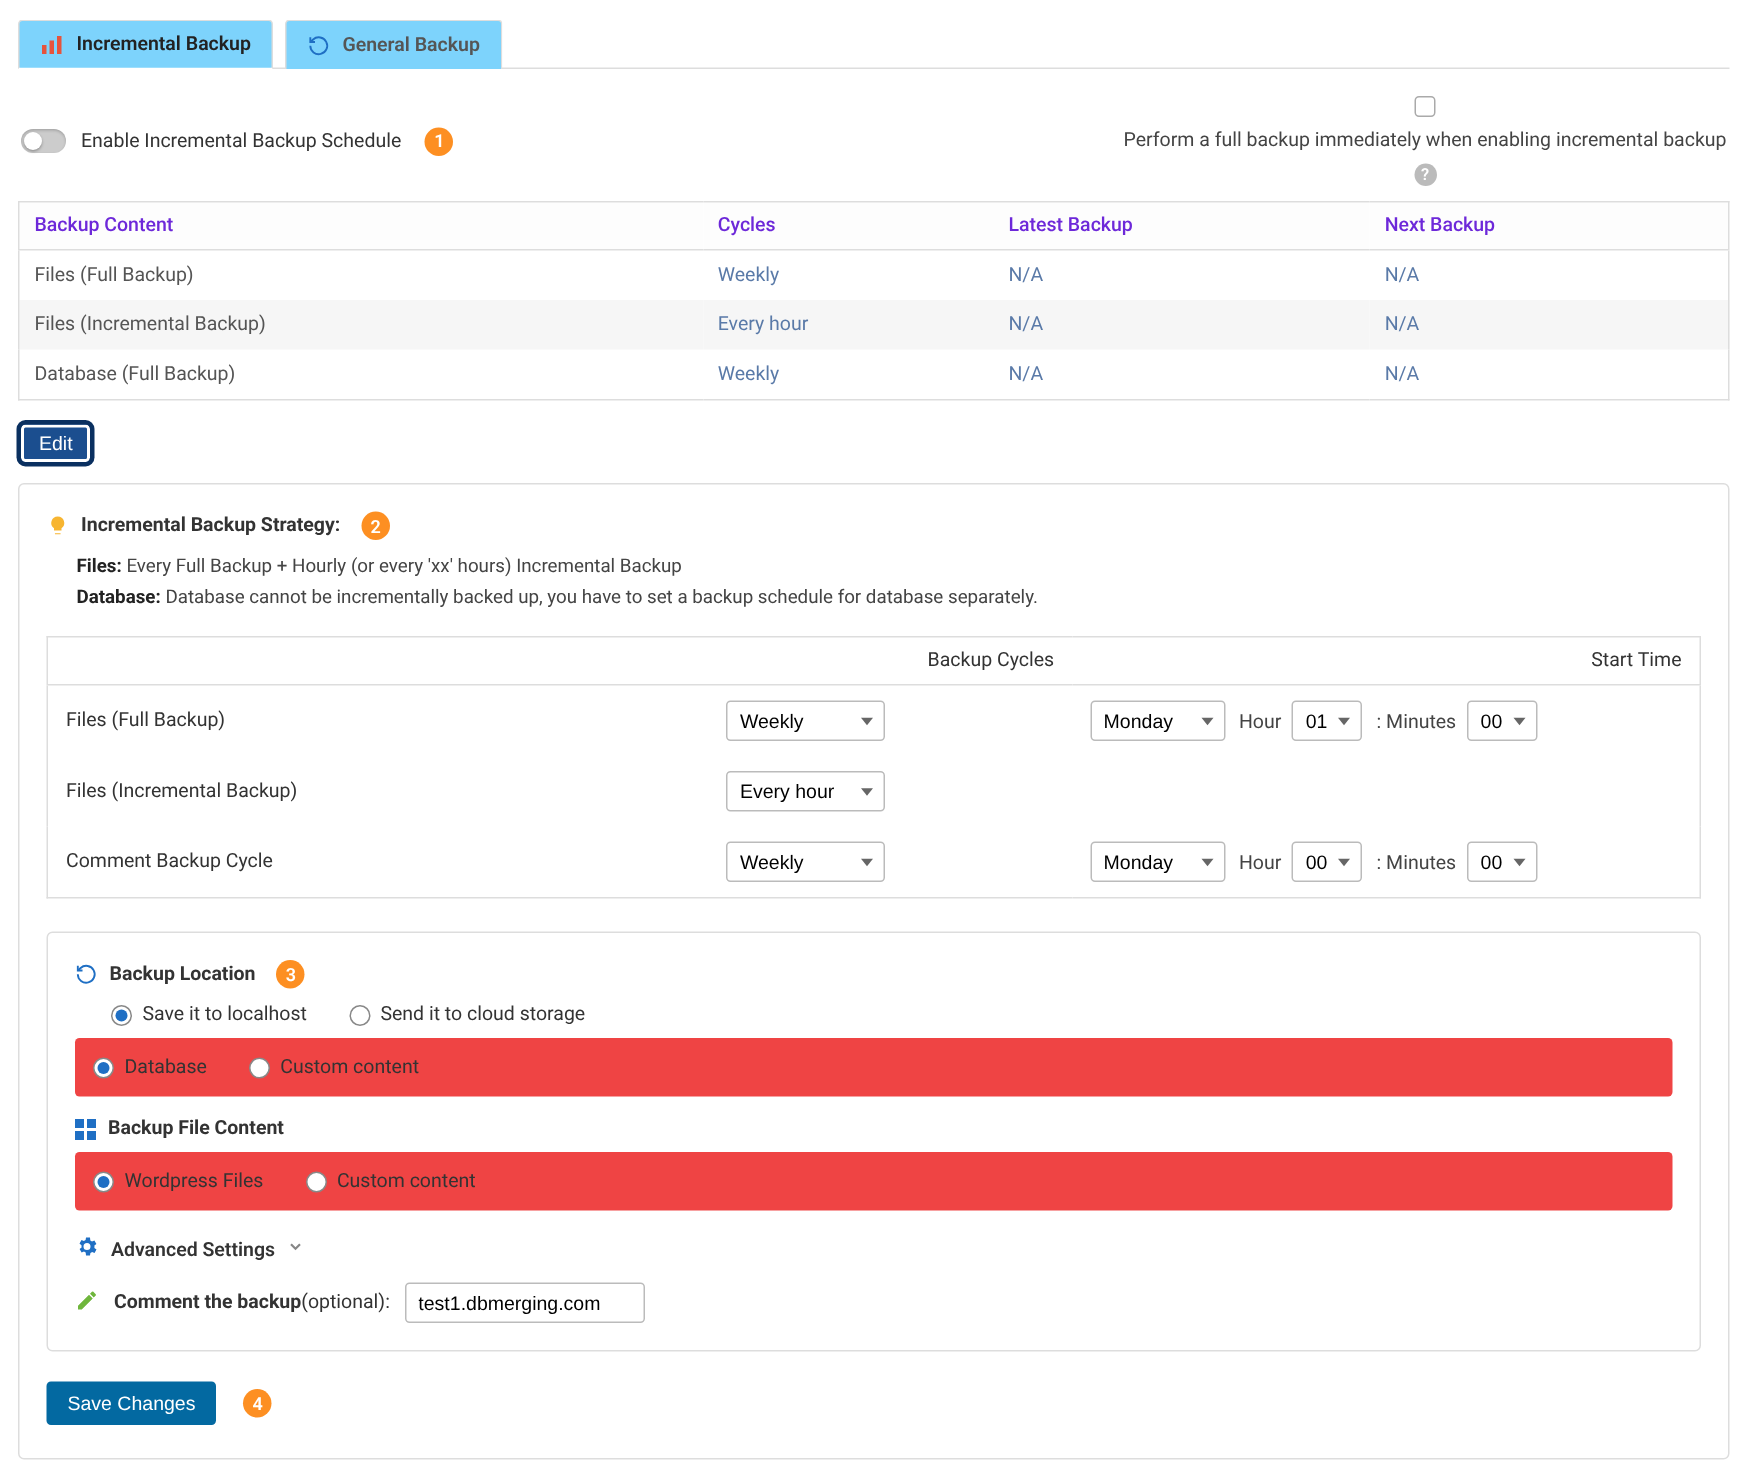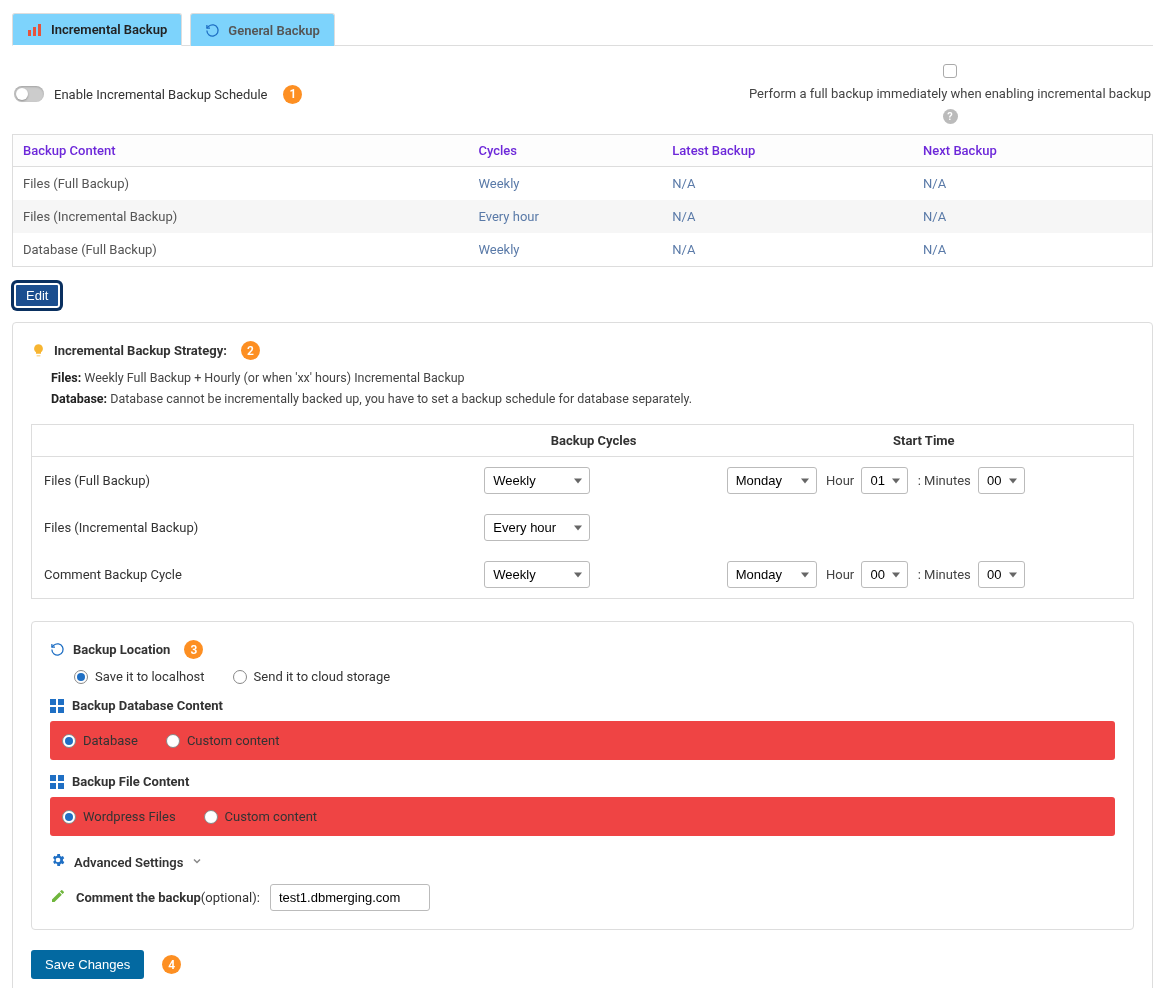--- a/index.html
+++ b/index.html
@@ -87,21 +87,21 @@
   .panel {
     border:1px solid #ddd; border-radius:4px; padding:18px 18px 22px 18px; margin-top:12px;
   }
   .section-hdr { display:flex; align-items:center; gap:8px; font-weight:700; color:#333; margin-bottom:10px; }
   .desc { margin-left:20px; font-size:12.5px; color:#444; margin-top:6px; }
   .desc b { color:#222; }
   table.strategy {
     width:100%; border:1px solid #ddd; border-collapse:collapse; margin-top:18px;
   }
   table.strategy th {
-    text-align:center; font-weight:700; color:#333; padding:8px 12px; border-bottom:1px solid #ddd;
+    text-align:right; font-weight:400; color:#333; padding:8px 12px; border-bottom:1px solid #ddd;
   }
   table.strategy td {
     padding:10px 12px; font-size:13px; color:#333; vertical-align:middle;
   }
   .sel {
     border:1px solid #bbb; border-radius:3px; padding:5px 22px 5px 8px; font-size:13px;
     background:#fff; appearance:none; -webkit-appearance:none; position:relative;
     min-width:106px;
   }
   .sel-wrap { position:relative; display:inline-block; }
@@ -231,21 +231,21 @@
   <div class="section-hdr">
     <span class="icon">
       <svg width="15" height="17" viewBox="0 0 24 24" fill="#f7b531">
         <path d="M9 21h6v-1H9v1zm3-19a7 7 0 00-4 12.7V17h8v-2.3A7 7 0 0012 2z"></path>
       </svg>
     </span>
     <span>Incremental Backup Strategy:</span>
     <span class="step-badge">2</span>
   </div>
   <div class="desc">
-    <b>Files:</b><span> Weekly Full Backup + Hourly (or when 'xx' hours) Incremental Backup</span>
+    <b>Files:</b><span> Every Full Backup + Hourly (or every 'xx' hours) Incremental Backup</span>
   </div>
   <div class="desc">
     <b>Database:</b><span> Database cannot be incrementally backed up, you have to set a backup schedule for database separately.</span>
   </div>
 
   <table class="strategy">
     <thead>
       <tr>
         <th class="col-bc"></th>
         <th class="col-cy">Backup Cycles</th>
@@ -304,29 +304,20 @@
       <label class="radio-label">
         <span class="radio checked"></span>
         <span>Save it to localhost</span>
       </label>
       <label class="radio-label">
         <span class="radio"></span>
         <span>Send it to cloud storage</span>
       </label>
     </div>
 
-    <div class="subhdr">
-      <span class="grid-icon">
-          <span></span>
-          <span></span>
-          <span></span>
-          <span></span>
-        </span>
-      <span>Backup Database Content</span>
-    </div>
     <div class="content-box">
       <label class="radio-label">
         <span class="radio checked"></span>
         <span>Database</span>
       </label>
       <label class="radio-label">
         <span class="radio"></span>
         <span>Custom content</span>
       </label>
     </div>

